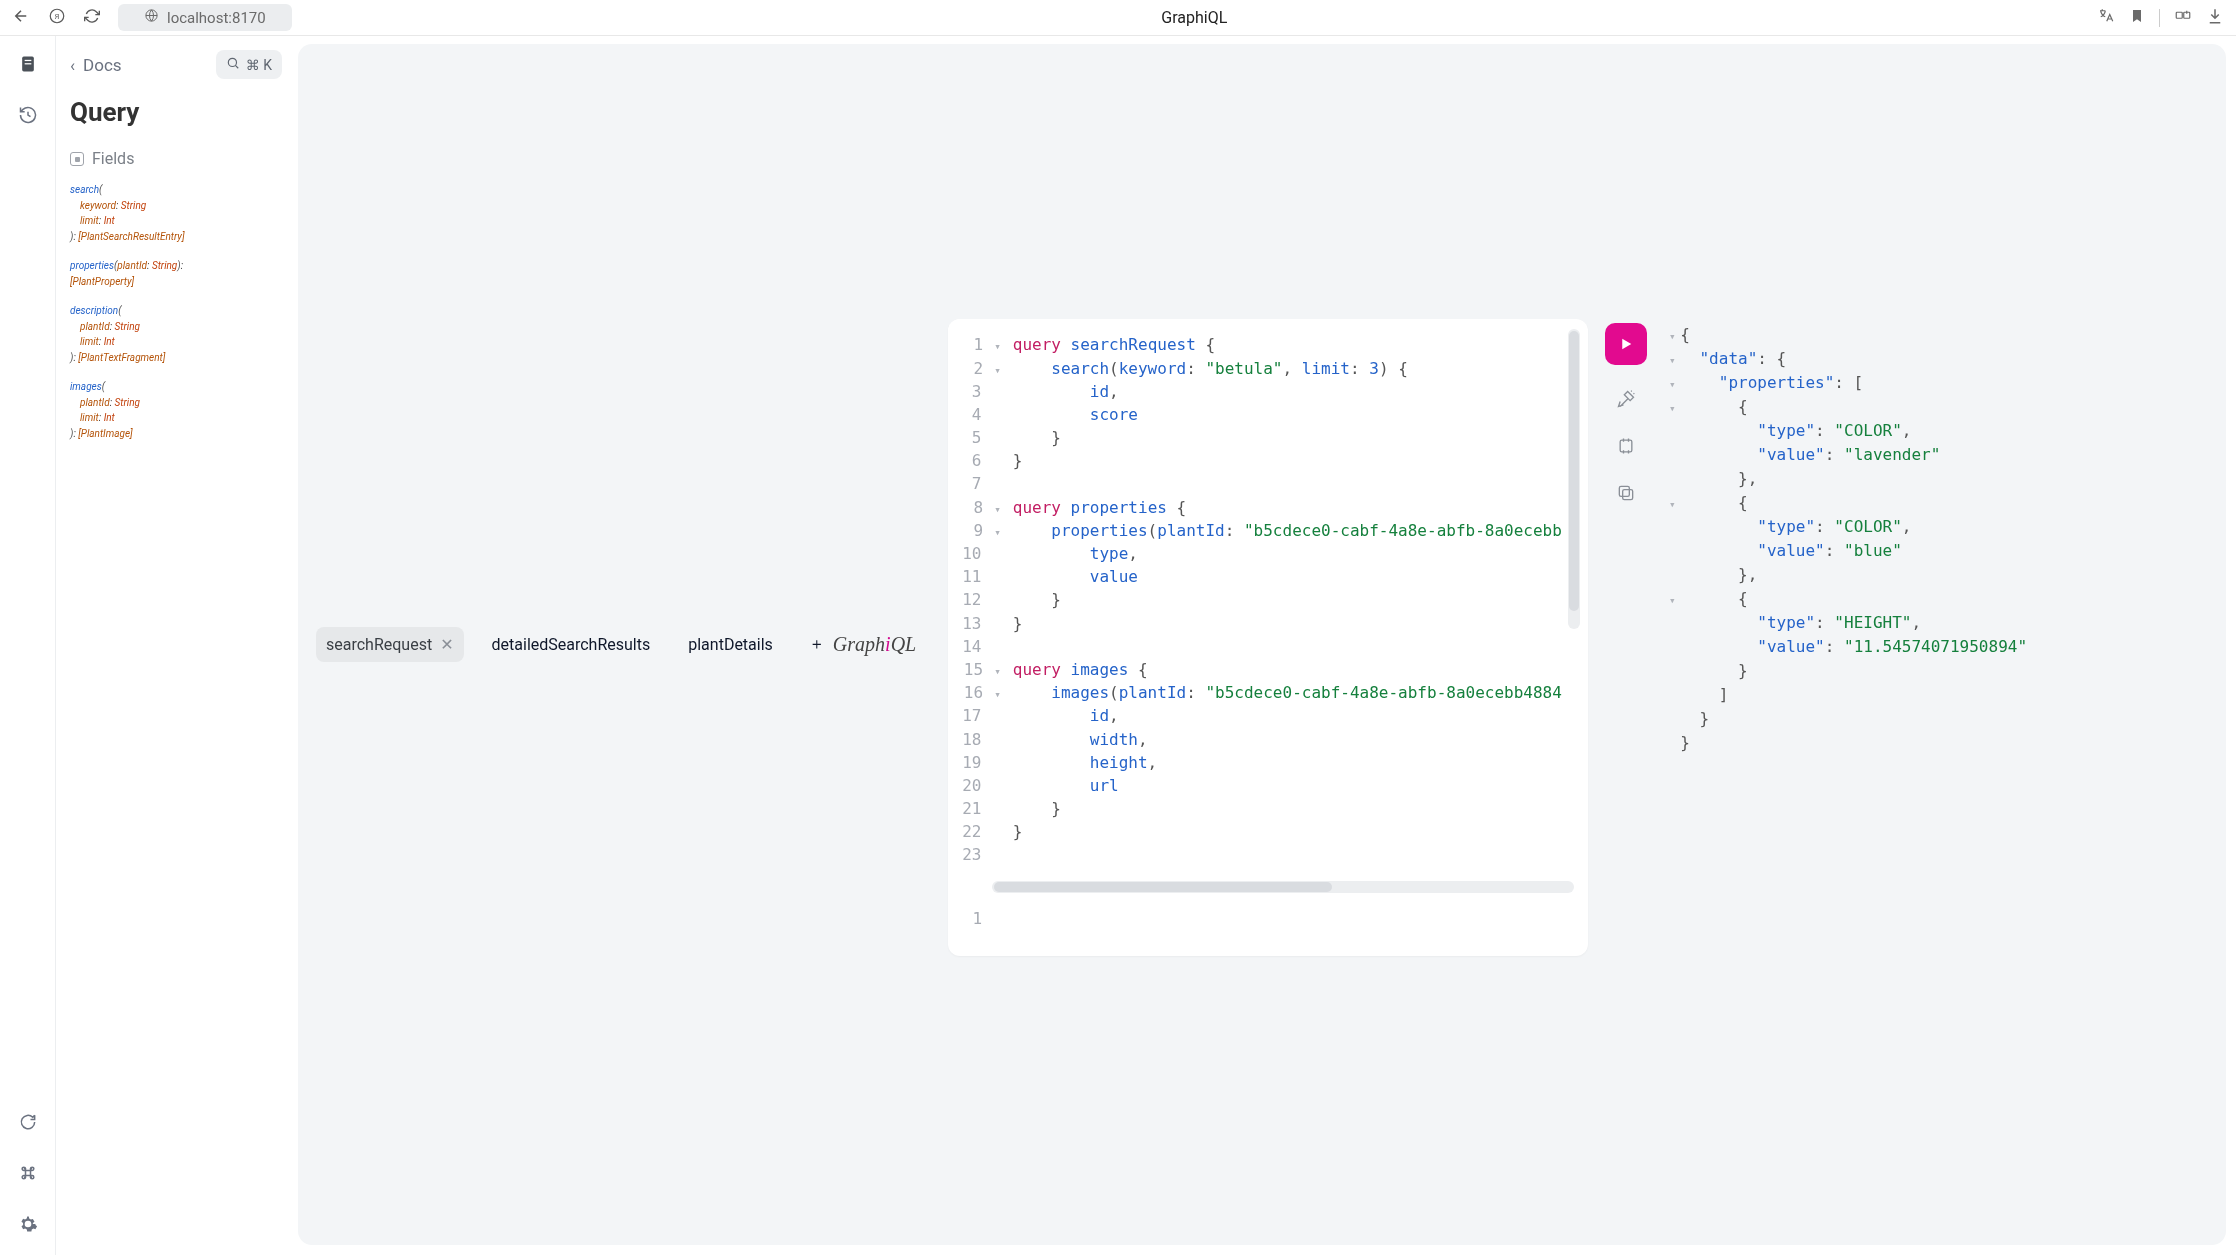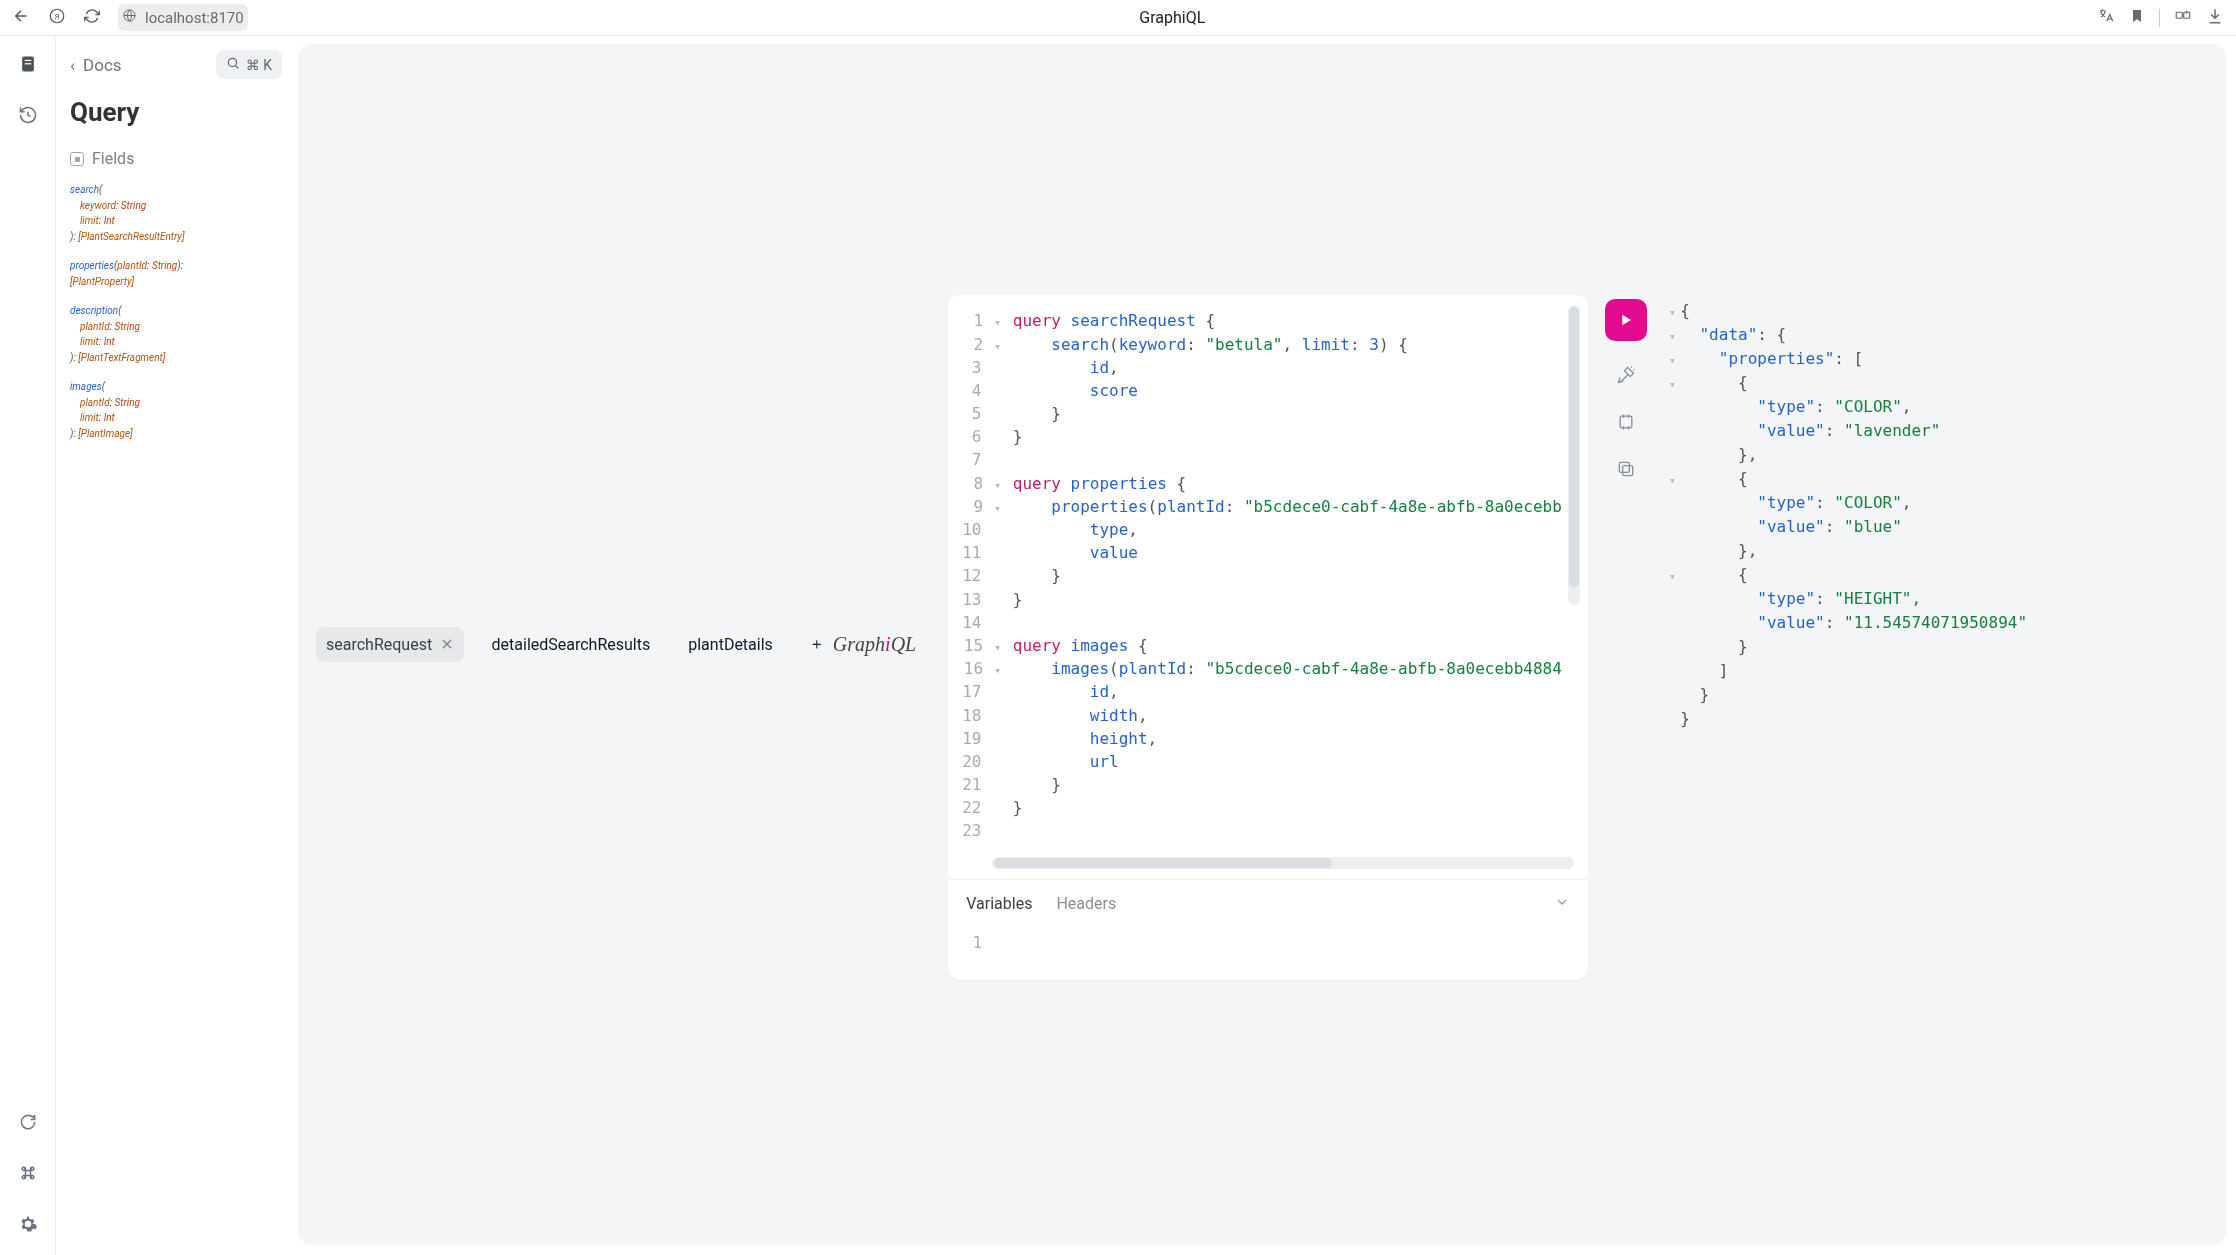--- a/index.html
+++ b/index.html
@@ -1,20 +1,20 @@
 <!DOCTYPE html>
 <html><head>
 <meta charset="utf-8">
 <style>
   * { box-sizing: border-box; margin: 0; padding: 0; }
   html, body { height: 100%; font-family: -apple-system, BlinkMacSystemFont, "Segoe UI", Roboto, sans-serif; font-size: 14px; color: #333; background: #fff; }
   .browser-bar { height: 36px; display: flex; align-items: center; padding: 0 12px; border-bottom: 1px solid #e8e8e8; gap: 12px; }
   .browser-left { display: flex; align-items: center; gap: 18px; }
   .browser-icon { color: #5a5a5a; cursor: pointer; }
-  .addr-pill { background: #ebedef; border-radius: 6px; padding: 4px 4px; display: flex; align-items: center; gap: 8px; color: #6a6a6a; font-size: 15px; }
+  .addr-pill { background: #ebedef; border-radius: 6px; padding: 4px 26px; display: flex; align-items: center; gap: 8px; color: #6a6a6a; font-size: 15px; }
   .browser-center { flex: 1; text-align: center; font-size: 16px; color: #222; }
   .browser-right { display: flex; align-items: center; gap: 14px; color: #6a6a6a; }
   .divider-v { width:1px; height:18px; background:#ccc; }
   .app { display: flex; height: calc(100% - 36px); }
   .rail { width: 56px; border-right: 1px solid #eceef0; display: flex; flex-direction: column; align-items: center; padding-top: 18px; gap: 28px; }
   .rail-bottom { margin-top: auto; margin-bottom: 18px; display:flex; flex-direction:column; gap:28px; align-items:center; }
   .rail-icon { color: #6b7280; cursor: pointer; }
   .docs-panel { width: 242px; padding: 14px 16px 0 14px; }
   .docs-back { display: flex; align-items: center; gap: 8px; color: #6b7280; font-size: 17px; cursor:pointer; }
   .docs-header-row { display:flex; align-items:center; justify-content:space-between; }
@@ -263,29 +263,20 @@
 </div>
             <div class="side-tools">
               <div class="scrollbar-v">
                   <div class="thumb"></div>
                 </div>
             </div>
           </div>
           <div class="scrollbar-h">
               <div class="thumb"></div>
             </div>
-          <div class="vars-bar">
-            <div class="vars-tabs">
-              <span class="vt active">Variables</span>
-              <span class="vt">Headers</span>
-            </div>
-            <span style="color:#9aa0a8;"><svg width="16" height="16" viewBox="0 0 24 24" fill="none" stroke="currentColor" stroke-width="2">
-                  <path d="M6 9l6 6 6-6"></path>
-                </svg></span>
-          </div>
           <div class="vars-code">
             <div class="g">1</div>
             <div>&nbsp;</div>
           </div>
         </div>
       </div>
 
       <div class="center-rail">
         <div class="play">
           <svg width="18" height="18" viewBox="0 0 24 24">

